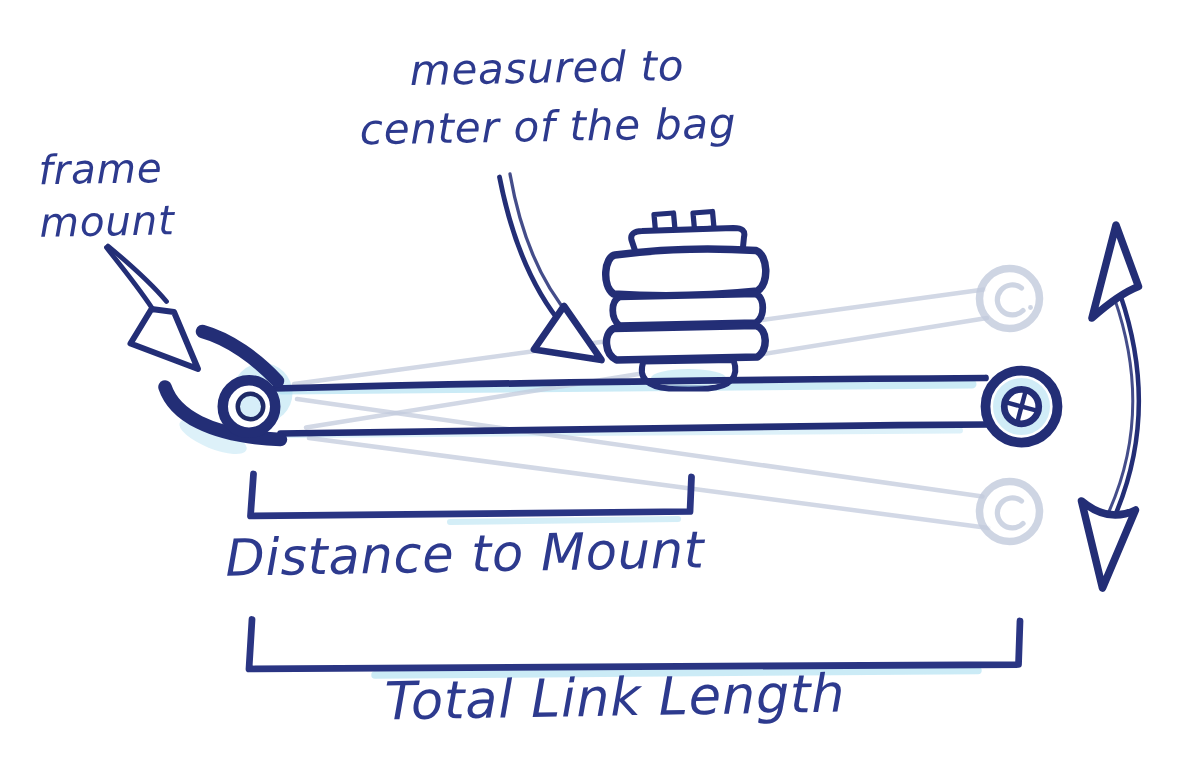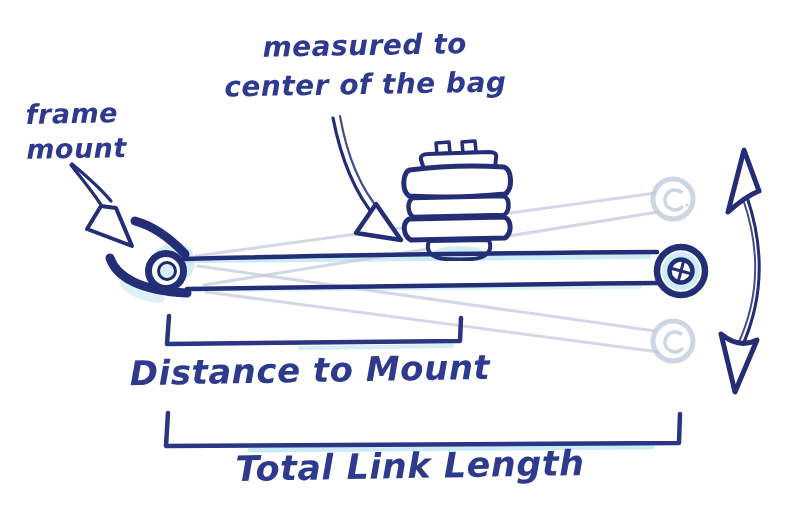--- a/index.html
+++ b/index.html
@@ -1,17 +1,17 @@
 <!DOCTYPE html>
 <html style="--ink: #232e76; --ink_text: #2d3a8e; --bracket: #2a3583; --highlight: #a9ddf0; --ghost: #c3cbdd; --background: #ffffff;"><head>
 <meta charset="utf-8">
 <style>
   html,body{margin:0;padding:0;background:var(--background,#fff);}
   .stage{position:relative;width:800px;height:522px;background:var(--background,#fff);overflow:hidden;
-         font-family:"DejaVu Sans",sans-serif;font-weight:bold;}
+         font-family:"DejaVu Sans",sans-serif;}
   .stage svg{position:absolute;left:0;top:0;}
   .label{position:absolute;color:var(--ink_text,#2d3a8e);font-style:italic;letter-spacing:.5px;
          transform:rotate(-1deg);white-space:nowrap;}
   #label-measured{left:200px;top:26px;width:330px;text-align:center;font-size:28px;line-height:39px;}
   #label-frame{left:26px;top:96px;font-size:27px;line-height:35px;}
   #label-distance{left:108px;top:350px;width:404px;text-align:center;font-size:34px;}
   #label-total{left:202px;top:446px;width:416px;text-align:center;font-size:35px;}
   
   .ink{stroke:var(--ink,#232e76);fill:none;stroke-linecap:round;stroke-linejoin:round;}
   .brk{stroke:var(--bracket,#2a3583);fill:none;stroke-linecap:round;stroke-linejoin:round;}

